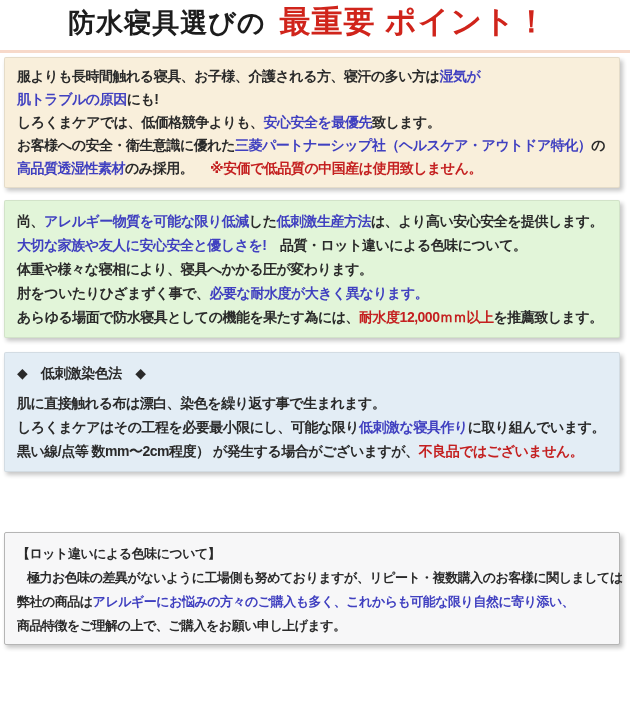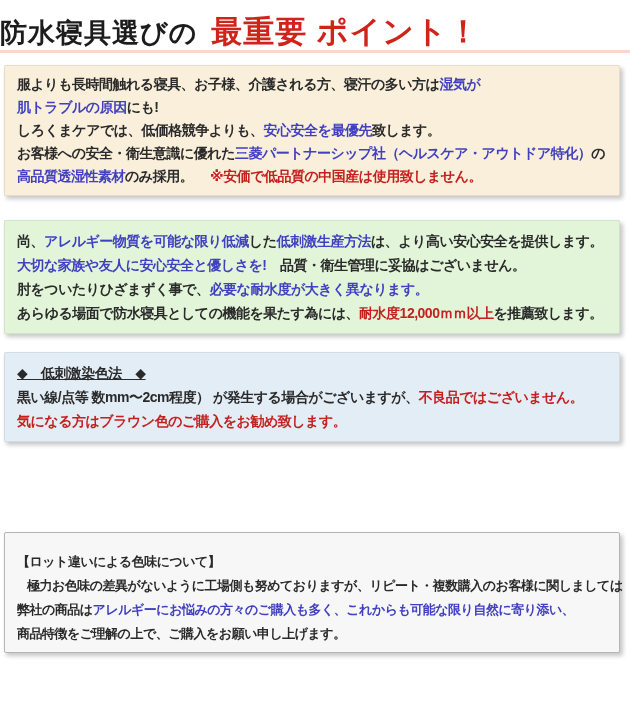--- a/index.html
+++ b/index.html
@@ -5,22 +5,22 @@
   html, body { margin: 0; padding: 0; }
   body {
     width: 630px; height: 720px;
     background: #ffffff;
     font-family: "Liberation Sans", "DejaVu Sans", sans-serif;
   }
   .page { position: relative; width: 630px; height: 720px; overflow: hidden; }
 
   .page-title {
     position: absolute; top: 0; left: 0; width: 548px;
-    margin: 0; padding-top: 11px;
-    text-align: left; white-space: nowrap;
+    margin: 0; padding-top: 1px;
+    text-align: right; white-space: nowrap;
   }
   .title-black {
     font-size: 27px; font-weight: 900; color: var(--title-black);
     letter-spacing: 1px;
   }
   .title-red {
     font-size: 31px; font-weight: 900; color: var(--title-red);
     letter-spacing: 1px; margin-left: 5px;
   }
 
@@ -37,49 +37,48 @@
     box-shadow: 2.5px 3px 4px rgba(0,0,0,0.22);
     font-weight: bold;
     color: var(--text-black);
   }
   .box .line { white-space: nowrap; letter-spacing: -0.5px; }
   .seg-black { color: var(--text-black); }
   .seg-blue  { color: var(--accent-blue); }
   .seg-red   { color: var(--accent-red); }
 
   .box1 {
-    top: 65px; background: var(--box1-bg);
+    top: 57px; background: var(--box1-bg);
     border: 1px solid rgba(0,0,0,0.08);
     font-size: 14px; padding-top: 7px; padding-bottom: 7px;
   }
   .box1 .line { line-height: 23px; }
 
   .box2 {
     top: 200px; background: var(--box2-bg);
     border: 1px solid rgba(0,0,0,0.07);
     font-size: 14px;
-    margin-top: 20px;
   }
   .box2 .line { line-height: 24px; }
 
   .box3 {
     top: 352px; background: var(--box3-bg);
     border: 1px solid rgba(0,0,0,0.07);
     font-size: 14px;
   }
   .box3 .line { line-height: 24px; }
   .box3 .box-heading {
-    line-height: 24px; 
-    letter-spacing: -0.5px; white-space: nowrap; text-decoration: underline;
+    line-height: 24px; margin-bottom: 6px;
+    letter-spacing: -0.5px; white-space: nowrap;
   }
 
   .box4 {
     top: 532px; background: var(--box4-bg);
     border: 1px solid #b5b5b5;
-    font-size: 13px; padding-top: 17px; padding-bottom: 6px;
+    font-size: 13px; padding-top: 9px; padding-bottom: 6px;
   }
   .box4 .line { line-height: 24px; }
   .box4 .box-heading {
     line-height: 24px; letter-spacing: -0.5px; white-space: nowrap;
   }
   .line.indent { padding-left: 10px; }
 </style>
 </head>
 <body>
 
@@ -98,31 +97,33 @@
         <div class="line"><span class="seg-blue">肌トラブルの原因</span><span class="seg-black">にも!</span></div>
         <div class="line"><span class="seg-black">しろくまケアでは、低価格競争よりも、</span><span class="seg-blue">安心安全を最優先</span><span class="seg-black">致します。</span></div>
         <div class="line"><span class="seg-black">お客様への安全・衛生意識に優れた</span><span class="seg-blue">三菱パートナーシップ社（ヘルスケア・アウトドア特化）</span><span class="seg-black">の</span></div>
         <div class="line"><span class="seg-blue">高品質透湿性素材</span><span class="seg-black">のみ採用。　 </span><span class="seg-red">※安価で低品質の中国産は使用致しません。</span></div>
       </div>
   </section>
 
   <section class="box box2">
     <div class="lines">
         <div class="line"><span class="seg-black">尚、</span><span class="seg-blue">アレルギー物質を可能な限り低減</span><span class="seg-black">した</span><span class="seg-blue">低刺激生産方法</span><span class="seg-black">は、より高い安心安全を提供します。</span></div>
-        <div class="line"><span class="seg-blue">大切な家族や友人に安心安全と優しさを!</span><span class="seg-black">　品質・衛生管理に妥協はございません。</span></div>
+        <div class="line"><span class="seg-blue">大切な家族や友人に安心安全と優しさを!</span><span class="seg-black">　品質・ロット違いによる色味について。</span></div>
+        <div class="line"><span class="seg-black">体重や様々な寝相により、寝具へかかる圧が変わります。</span></div>
         <div class="line"><span class="seg-black">肘をついたりひざまずく事で、</span><span class="seg-blue">必要な耐水度が大きく異なります。</span></div>
         <div class="line"><span class="seg-black">あらゆる場面で防水寝具としての機能を果たす為には、</span><span class="seg-red">耐水度12,000ｍｍ以上</span><span class="seg-black">を推薦致します。</span></div>
       </div>
   </section>
 
   <section class="box box3">
     <div class="box-heading">◆　低刺激染色法　◆</div>
     <div class="lines">
+        <div class="line"><span class="seg-black">肌に直接触れる布は漂白、染色を繰り返す事で生まれます。</span></div>
+        <div class="line"><span class="seg-black">しろくまケアはその工程を必要最小限にし、可能な限り</span><span class="seg-blue">低刺激な寝具作り</span><span class="seg-black">に取り組んでいます。</span></div>
         <div class="line"><span class="seg-black">黒い線/点等 数mm〜2cm程度） が発生する場合がございますが、</span><span class="seg-red">不良品ではございません。</span></div>
-        <div class="line"><span class="seg-red">気になる方はブラウン色のご購入をお勧め致します。</span></div>
       </div>
   </section>
 
   <section class="box box4">
     <div class="box-heading">【ロット違いによる色味について】</div>
     <div class="lines">
         <div class="line indent"><span class="seg-black">極力お色味の差異がないように工場側も努めておりますが、リピート・複数購入のお客様に関しましては</span></div>
         <div class="line"><span class="seg-black">弊社の商品は</span><span class="seg-blue">アレルギーにお悩みの方々のご購入も多く、これからも可能な限り自然に寄り添い、</span></div>
         <div class="line"><span class="seg-black">商品特徴をご理解の上で、ご購入をお願い申し上げます。</span></div>
       </div>

